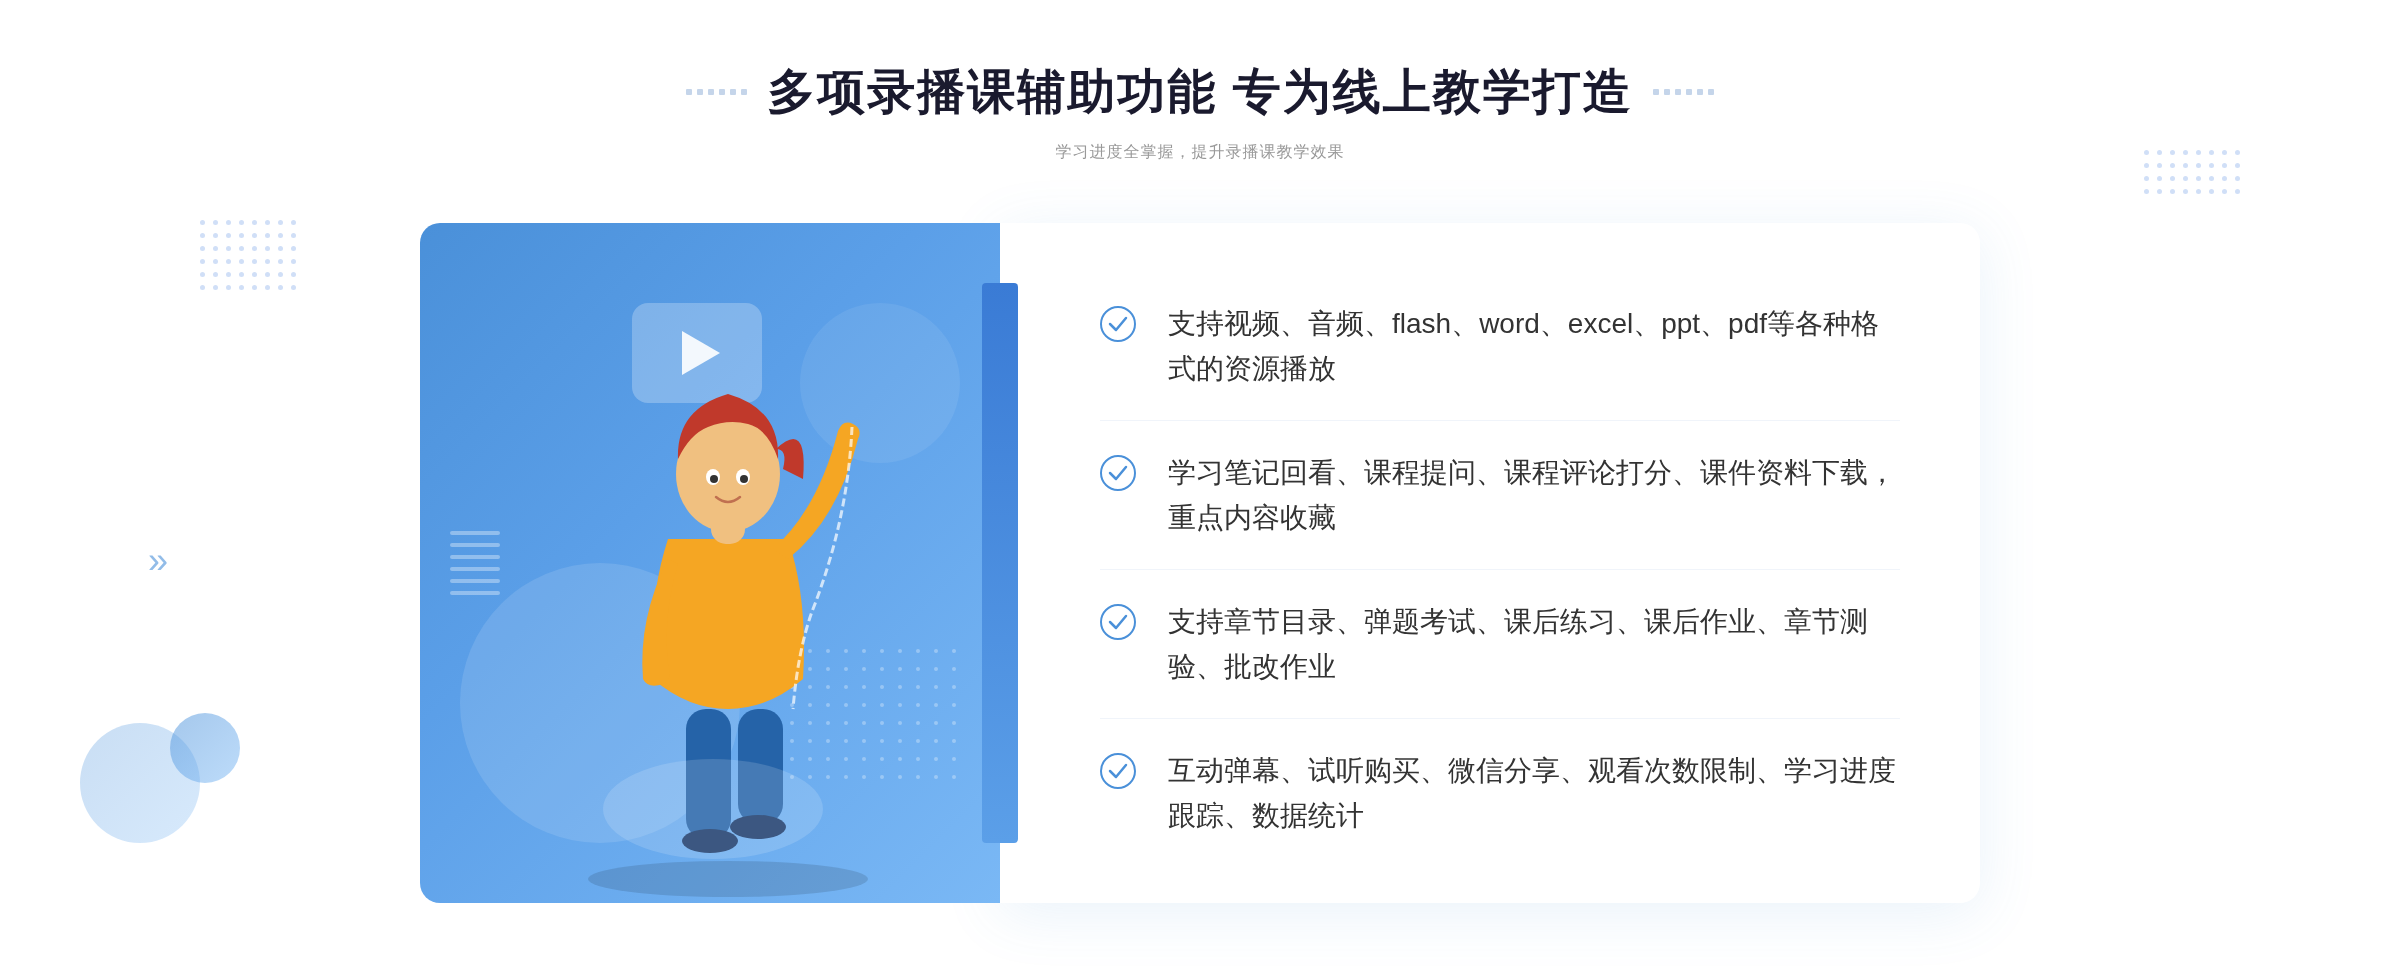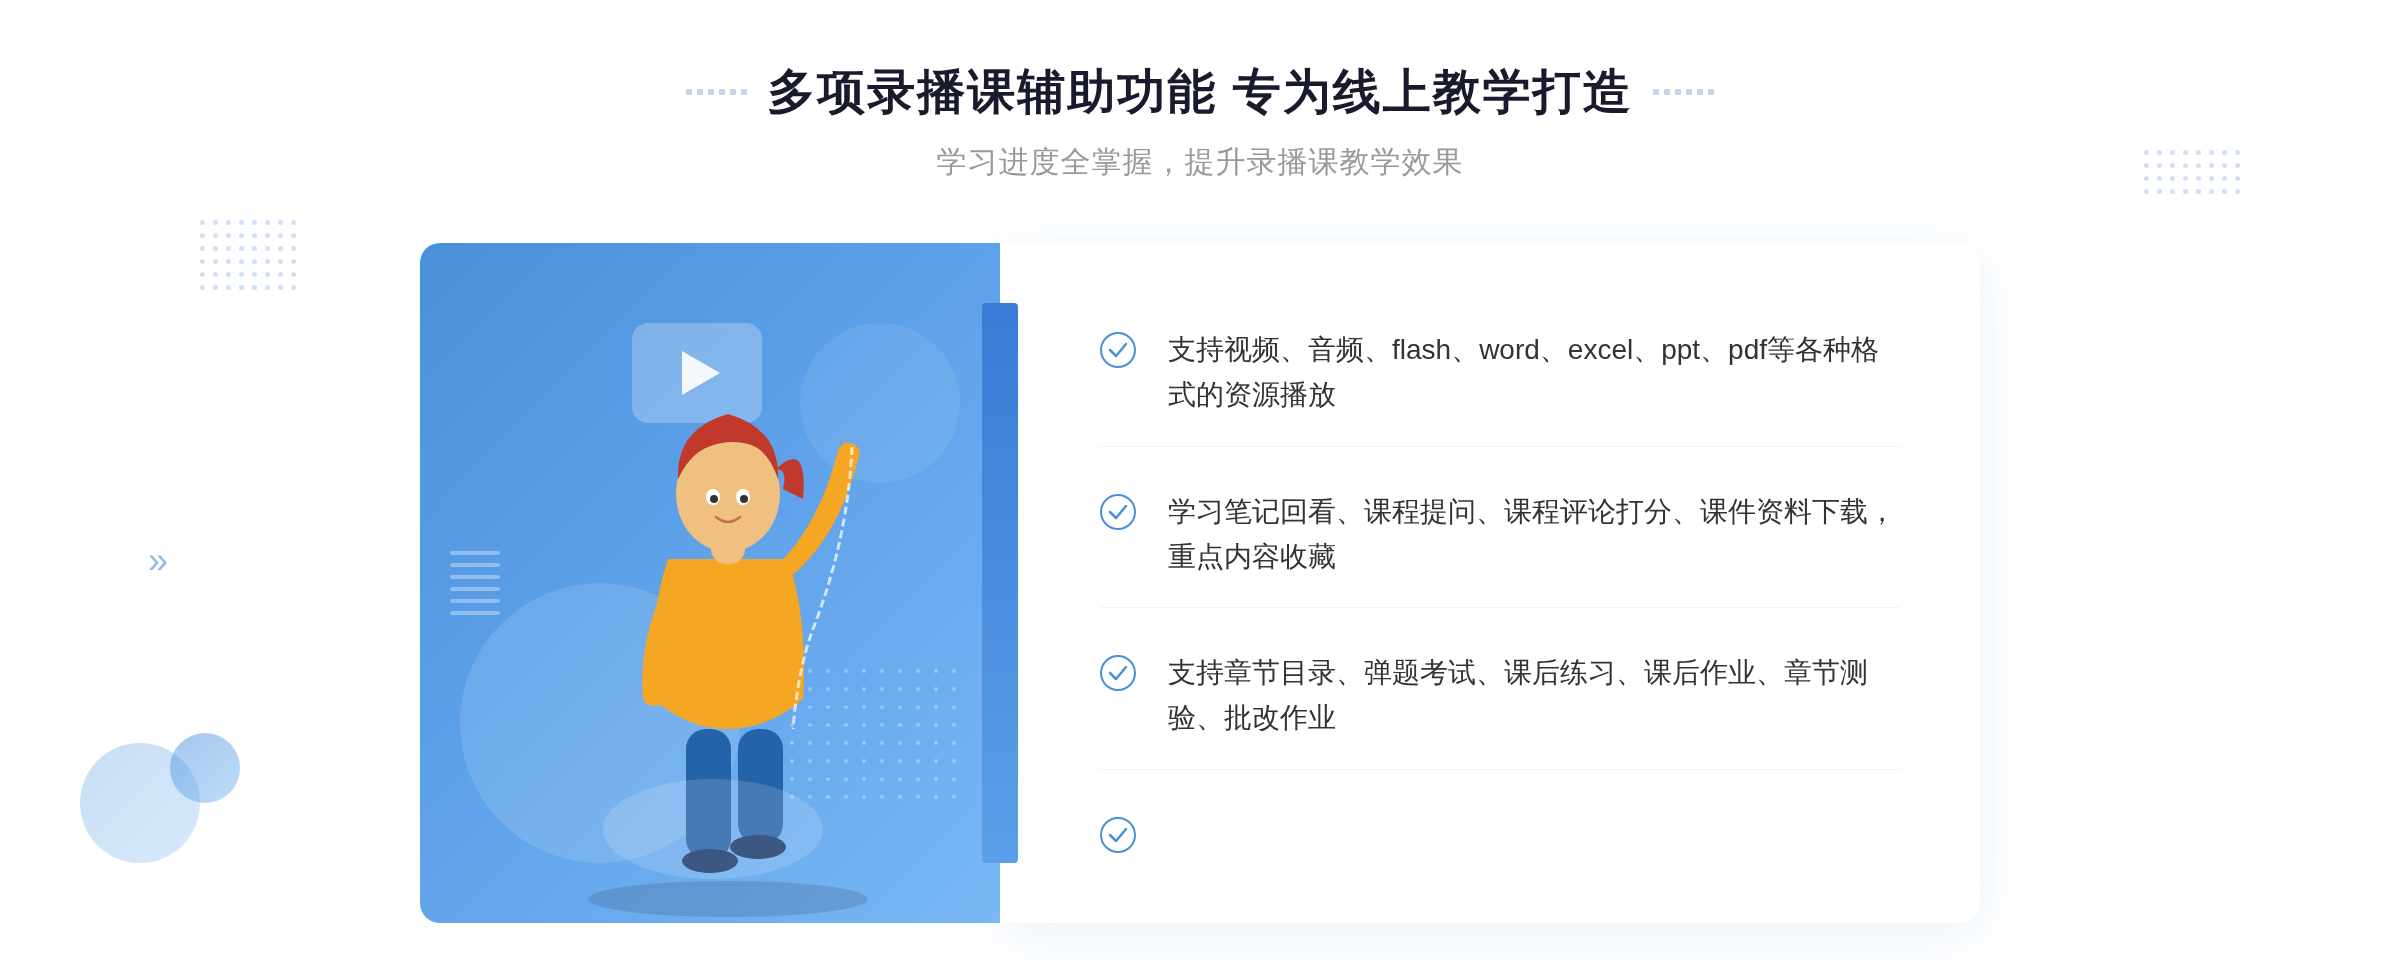--- a/index.html
+++ b/index.html
@@ -90,21 +90,21 @@
     }
 
     .header-title {
       font-size: 48px;
       font-weight: 700;
       color: #1a1a2e;
       letter-spacing: 2px;
     }
 
     .header-subtitle {
-      font-size: 30px;
+      font-size: 16px;
       color: #999;
       font-weight: 400;
       letter-spacing: 1px;
     }
 
     
     .main-content {
       display: flex;
       align-items: stretch;
       width: 1560px;
@@ -586,18 +586,19 @@
         <span class="feature-text">支持章节目录、弹题考试、课后练习、课后作业、章节测验、批改作业</span>
       </div>
 
       <div class="feature-item">
         <div class="check-icon">
           <svg viewBox="0 0 36 36" fill="none" xmlns="http://www.w3.org/2000/svg">
             <circle cx="18" cy="18" r="17" stroke="#4a90d9" stroke-width="2"></circle>
             <path d="M10 18 L16 24 L26 12" stroke="#4a90d9" stroke-width="2.5" stroke-linecap="round" stroke-linejoin="round"></path>
           </svg>
         </div>
+        <span class="feature-text">互动弹幕、试听购买、微信分享、观看次数限制、学习进度跟踪、数据统计</span>
       </div>
 
     </div>
   </div>
 
 </div>
 
 </body></html>

